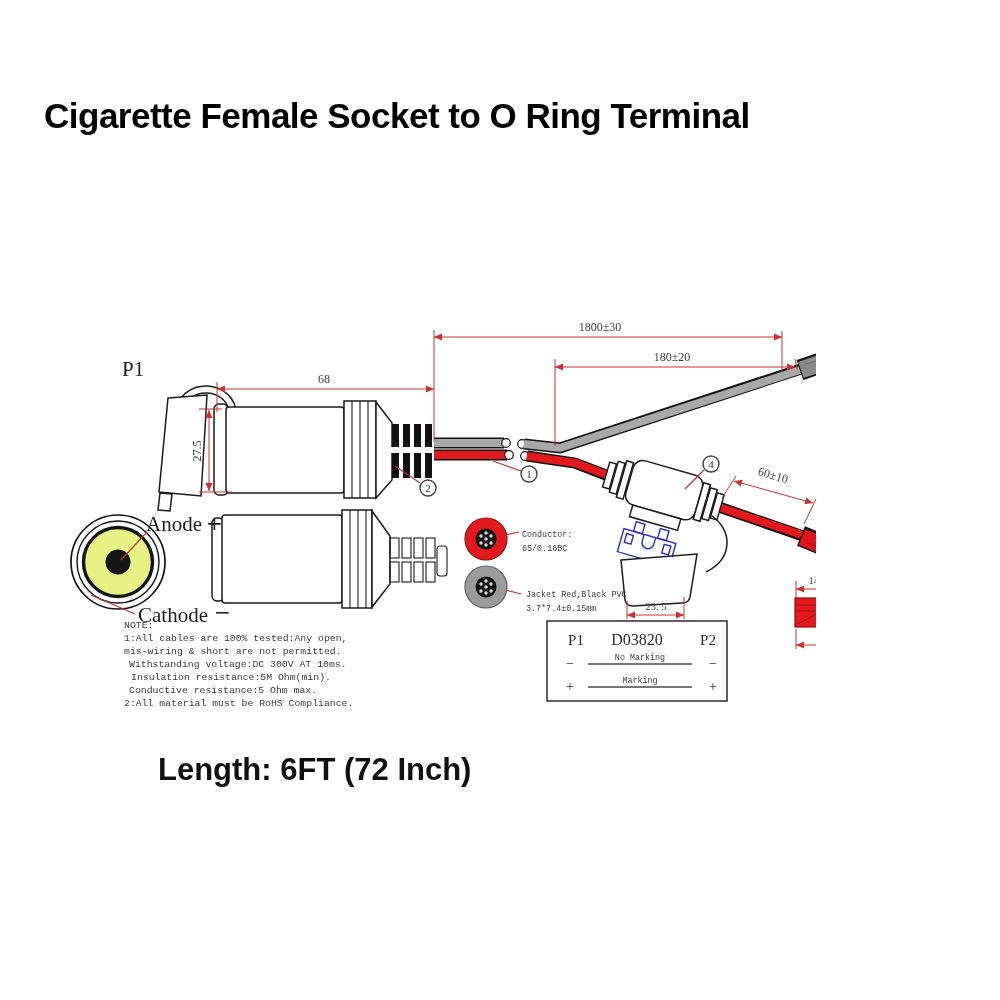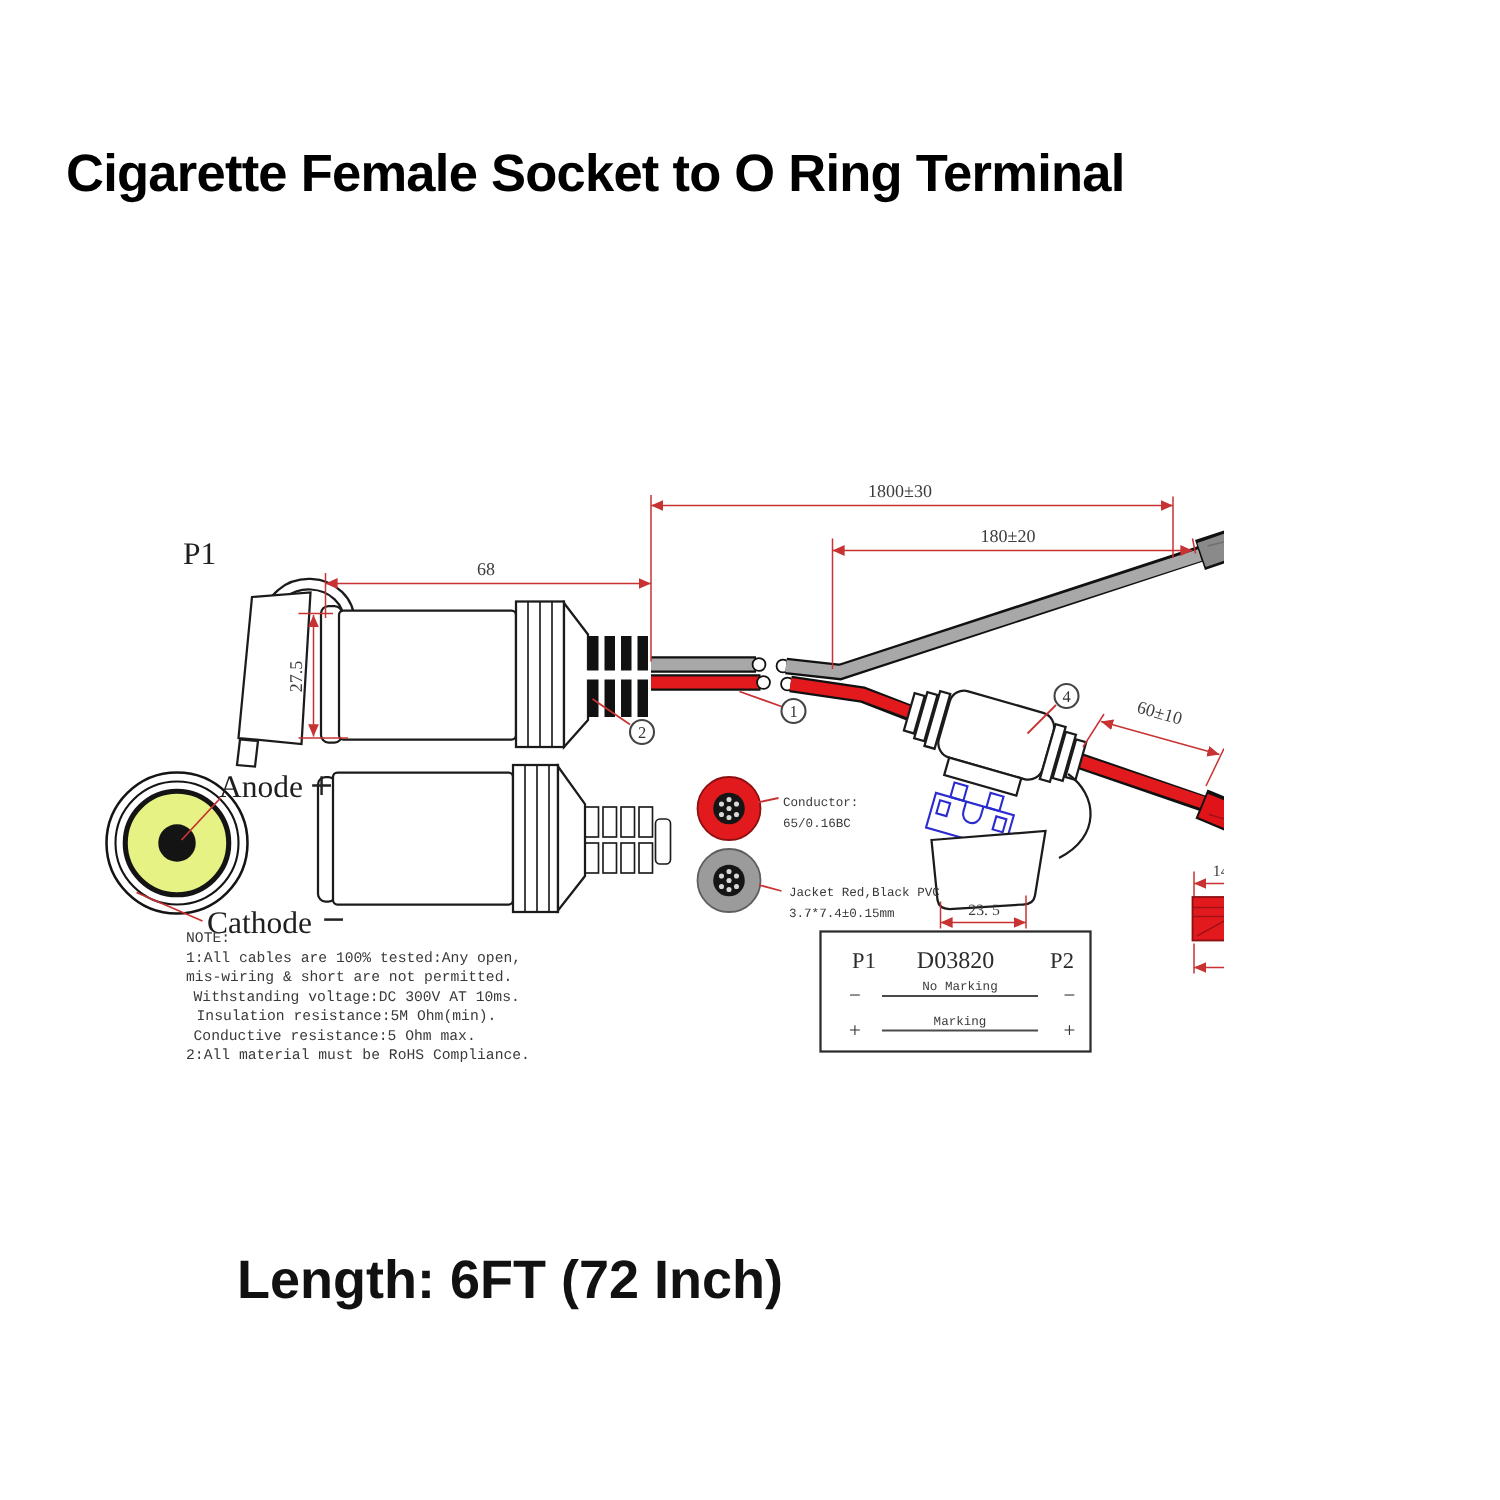--- a/index.html
+++ b/index.html
@@ -1,20 +1,20 @@
 <!DOCTYPE html>
 <html><head>
 <meta charset="utf-8">
 <style>
   html,body{margin:0;padding:0;background:#fff;}
   .page{position:relative;width:816px;height:1000px;background:#fff;overflow:hidden;
         font-family:"Liberation Sans",sans-serif;}
   .title{position:absolute;left:44px;top:96px;font-size:35px;font-weight:bold;color:#000;
          letter-spacing:-0.5px;white-space:nowrap;}
-  .caption{position:absolute;left:158px;top:832px;font-size:36px;font-weight:bold;color:#111;
+  .caption{position:absolute;left:158px;top:752px;font-size:31px;font-weight:bold;color:#111;
            white-space:nowrap;}
   svg{position:absolute;left:0;top:0;}
   
   .ln{stroke:#1b1b1b;stroke-width:1.5;fill:#fff;}
   .lnf{stroke:#1b1b1b;stroke-width:1.5;fill:none;}
   .thin{stroke:#1b1b1b;stroke-width:1.1;fill:none;}
   .dimline{stroke:#c83232;stroke-width:1;fill:none;
            marker-start:url(#dim-arrow);marker-end:url(#dim-arrow);}
   .ext{stroke:#c83232;stroke-width:1;fill:none;}
   .leader{stroke:#c83232;stroke-width:1.2;fill:none;}

